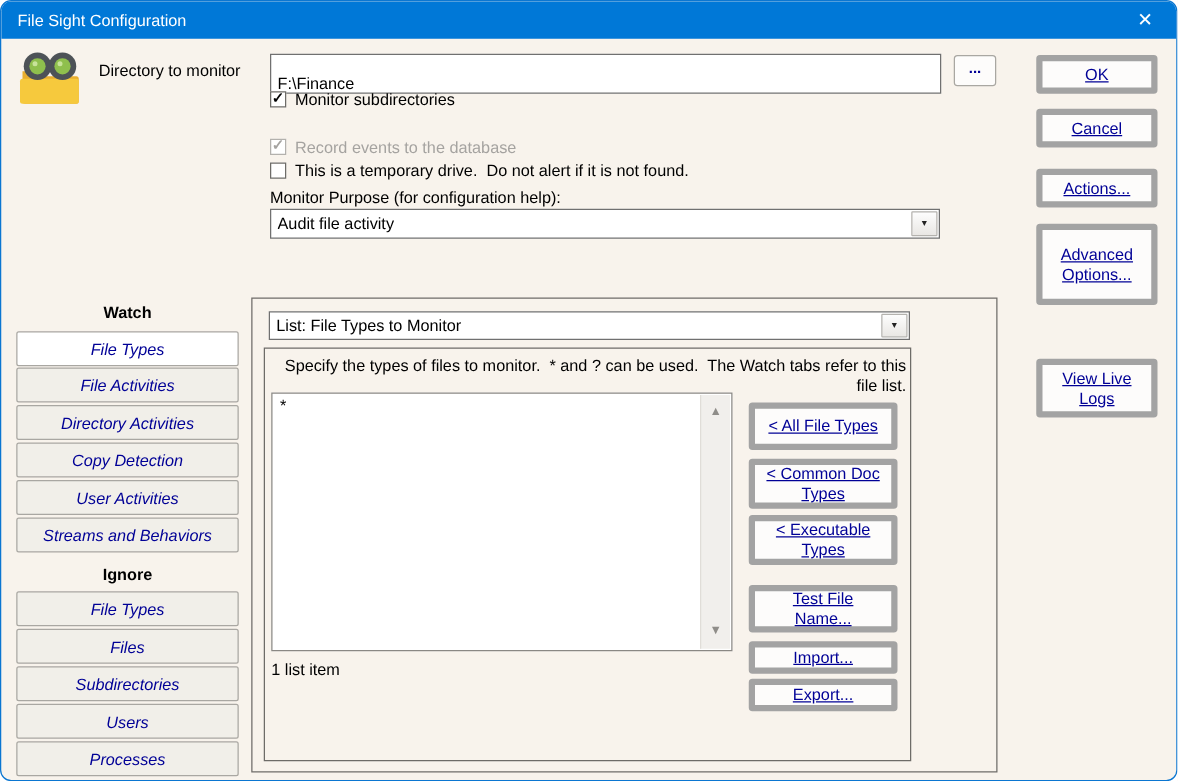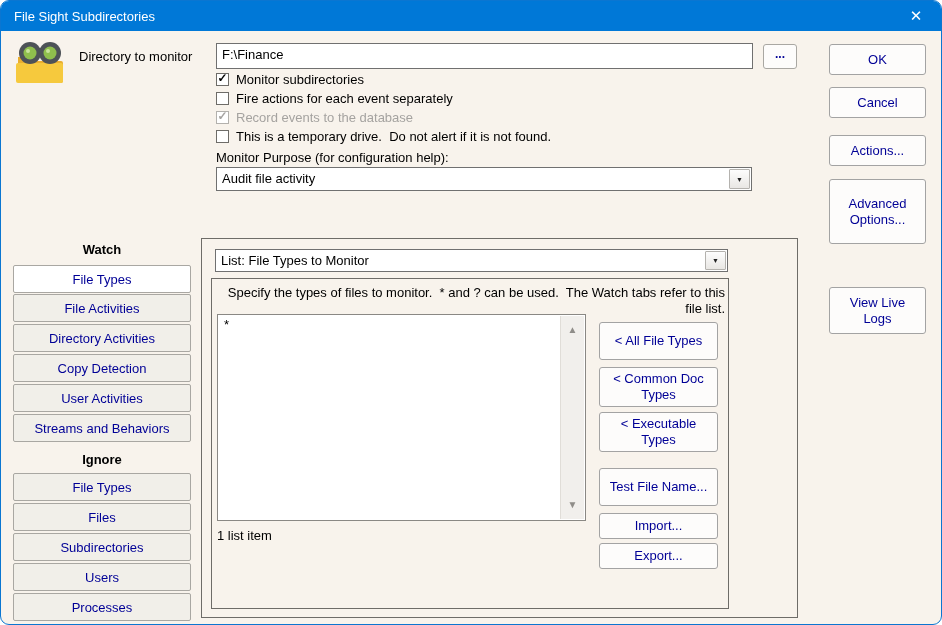--- a/index.html
+++ b/index.html
@@ -25,33 +25,33 @@
   .close-btn {
     position:absolute; right:8px; top:0; width:34px; height:30px;
     display:flex; align-items:center; justify-content:center;
     color:#ffffff; font-size:15px; cursor:pointer; font-weight:300;
   }
 
   
   .label { position:absolute; font-size:13px; color:#000000; white-space:pre-wrap;text-align:right; }
   .textbox {
     position:absolute; background:#ffffff; border:1px solid #707070;
-    font-size:13px; color:#000000; padding:3px 5px; white-space:pre;
+    font-size:13px; color:#000000; padding:15px 5px; white-space:pre;
   }
   .browse-btn {
     position:absolute; background:#fdfcfb; border:1px solid #a9a7a2; border-radius:3px;
     color:#000096; font-size:12px; font-weight:bold;
     display:flex; align-items:center; justify-content:center; cursor:pointer;
     line-height:6px; padding-bottom:6px;
   }
   .push-btn {
-    position:absolute; background:#fdfcfb; border:1px solid #a3a3a3; border-radius:3px;
+    position:absolute; background:#fdfcfb; border:5px solid #a3a3a3; border-radius:3px;
     color:#000096; font-size:13px; text-align:center;
     display:flex; align-items:center; justify-content:center;
-    cursor:pointer; padding:2px 8px; line-height:16px;
+    cursor:pointer; padding:2px 8px; line-height:16px;text-decoration:underline;
   }
 
   
   .cb-row { position:absolute; left:215px; display:flex; align-items:center; gap:7px; height:16px; }
   .cb-box {
     width:13px; height:13px; background:#ffffff; border:1px solid #6e6c68;
     display:flex; align-items:center; justify-content:center; flex:0 0 13px;
   }
   .cb-mark { font-size:12px; font-weight:bold; color:#000000; line-height:10px; margin-top:-2px; }
   .cb-label { font-size:13px; color:#000000; white-space:pre-wrap; }
@@ -72,21 +72,21 @@
     font-size:7px; color:#222222; cursor:pointer;
   }
 
   
   .side-header { position:absolute; left:12px; width:178px; text-align:center;
     font-size:13px; font-weight:bold; color:#000000; }
   .side-tab {
     position:absolute; left:12px; width:178px; height:28px;
     background:#f1efe9; border:1px solid #a9a7a2; border-radius:2px;
     color:#000096; font-size:13px;
-    display:flex; align-items:center; justify-content:center; cursor:pointer;
+    display:flex; align-items:center; justify-content:center; cursor:pointer;font-style:italic;
   }
   .side-tab.selected { background:#ffffff; }
 
   
   .outer-panel { position:absolute; left:200px; top:237px; width:597px; height:380px;
     border:1px solid #6e6c68; }
   .group-box { position:absolute; left:210px; top:277px; width:518px; height:331px;
     border:1px solid #6e6c68; }
   .listbox { position:absolute; left:216px; top:313px; width:369px; height:207px;
     background:#ffffff; border:1px solid #8a8884; }
@@ -99,21 +99,21 @@
   .scroll-arrow.down { bottom:4px; }
 
   .title-text { flex:1; }
 </style>
 </head>
 <body>
 
 <div class="window">
 
   <div class="titlebar">
-    <span class="title-text">File Sight Subdirectories</span>
+    <span class="title-text">File Sight Configuration</span>
     <span class="close-btn">✕</span>
   </div>
 
   <svg style="position:absolute;left:14px;top:38px" width="52" height="48" viewBox="0 0 52 48">
     <path d="M3 18 h14 l3 4 h26 a2 2 0 0 1 2 2 v18 a2 2 0 0 1 -2 2 h-41 a2 2 0 0 1 -2 -2 z" fill="#e9ae2f"></path>
     <rect x="1" y="24" width="47" height="20" rx="2" fill="#f6c93d"></rect>
     <circle cx="15" cy="14" r="11" fill="#4d5257"></circle>
     <circle cx="35" cy="14" r="11" fill="#4d5257"></circle>
     <rect x="20" y="9" width="10" height="9" fill="#4d5257"></rect>
     <circle cx="15" cy="14" r="6.5" fill="#8fbf4d"></circle>
@@ -125,24 +125,20 @@
   <div class="label" style="left:78px;top:48px">Directory to monitor</div>
   <div class="textbox" style="left:215px;top:42px;width:537px;height:26px">F:\Finance</div>
   <div class="browse-btn" style="left:762px;top:43px;width:34px;height:25px">...</div>
 
   <div class="cb-row" style="top:70px">
     <span class="cb-box">
         <span class="cb-mark">✓</span>
       </span>
     <span class="cb-label">Monitor subdirectories</span>
   </div>
-  <div class="cb-row" style="top:89px">
-    <span class="cb-box"></span>
-    <span class="cb-label">Fire actions for each event separately</span>
-  </div>
   <div class="cb-row disabled" style="top:108px">
     <span class="cb-box">
         <span class="cb-mark">✓</span>
       </span>
     <span class="cb-label">Record events to the database</span>
   </div>
   <div class="cb-row" style="top:127px">
     <span class="cb-box"></span>
     <span class="cb-label">This is a temporary drive.  Do not alert if it is not found.</span>
   </div>

